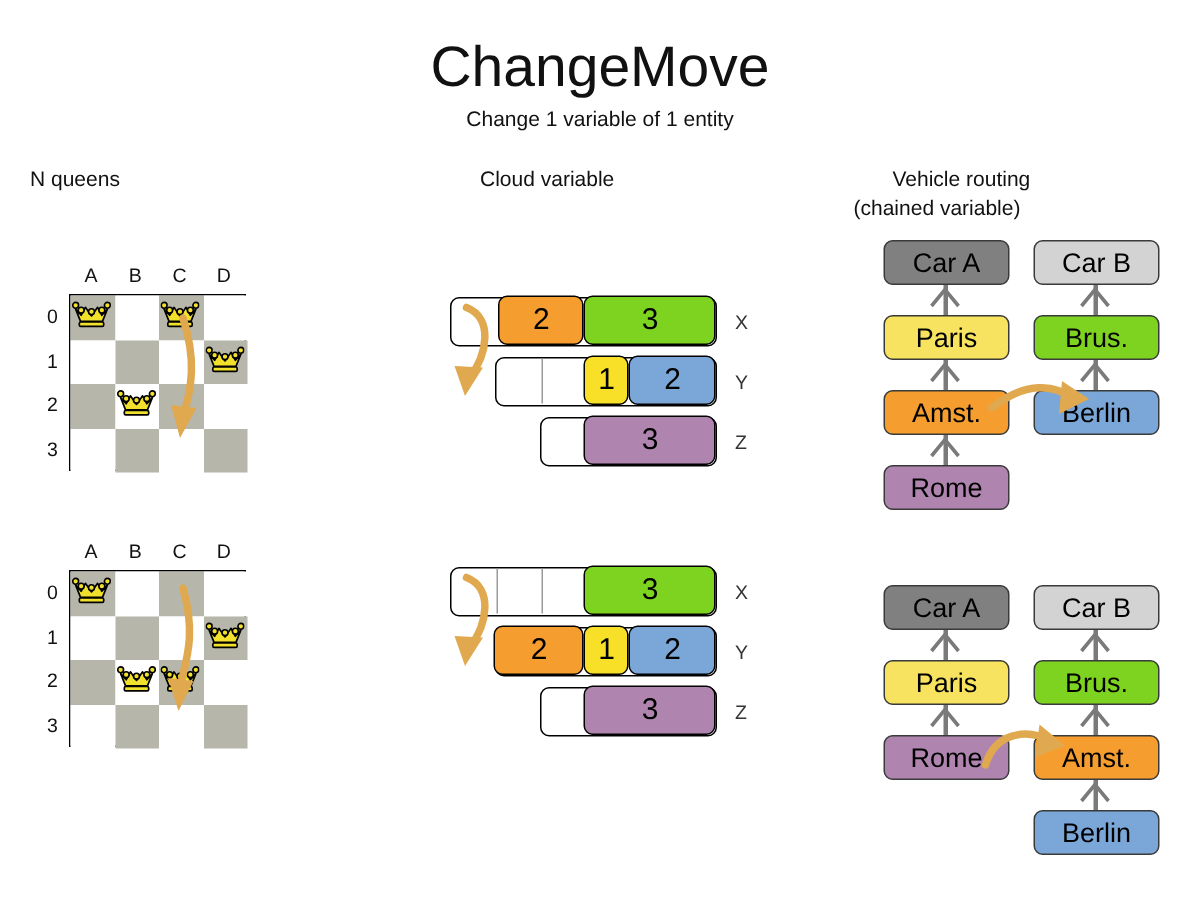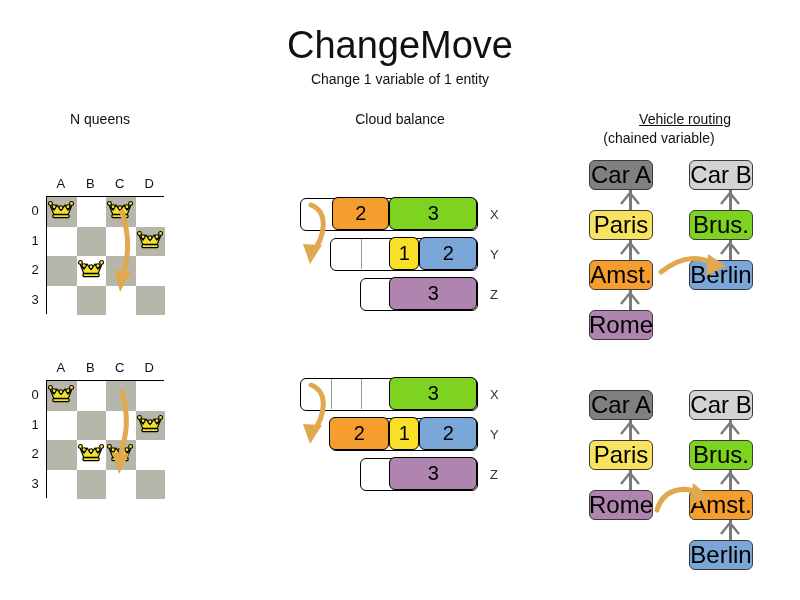--- a/index.html
+++ b/index.html
@@ -2,51 +2,51 @@
 <html><head>
 <meta charset="utf-8">
 <style>
   html,body{margin:0;padding:0;background:#fff;}
   body{width:800px;height:600px;position:relative;overflow:hidden;
        font-family:"Liberation Sans","DejaVu Sans",sans-serif;color:#000;}
   .abs{position:absolute;}
   
   #page-title{width:800px;text-align:center;top:22px;font-size:38px;line-height:46px;color:#111;}
   #page-subtitle{width:800px;text-align:center;top:70px;font-size:14px;line-height:18px;color:#111;}
-  .section-title{text-align:center;font-size:14px;line-height:19px;color:#111;}
+  .section-title{font-size:14px;line-height:19px;color:#111;}
   
   .board{position:absolute;width:118px;height:118px;border:1.5px solid #000;box-sizing:border-box;}
   .cell{position:absolute;width:29.5px;height:29.5px;box-sizing:border-box;}
   .cell.dark{background:#b6b6ab;}
   .cell.light{background:#ffffff;}
   .file-lab{position:absolute;width:29.5px;text-align:center;font-size:13px;line-height:15px;color:#111;}
   .rank-lab{position:absolute;height:29.5px;width:14px;text-align:center;font-size:13px;line-height:29.5px;color:#111;}
   .queen{position:absolute;width:26px;height:26px;}
   
   .bar{position:absolute;height:33px;border:1.6px solid #000;border-radius:6px;box-sizing:border-box;background:#fff;}
   .seg{position:absolute;top:-1.6px;height:33px;border:1.6px solid #000;border-radius:6px;box-sizing:border-box;
        display:flex;align-items:center;justify-content:center;font-size:20px;color:#000;}
   .divider{position:absolute;top:0;width:1px;height:29.8px;background:#9a9a9a;}
   .bar-label{position:absolute;font-size:13px;line-height:16px;color:#333;}
   
-  .node{position:absolute;width:64px;height:30px;border:1.6px solid #3a3a3a;border-radius:6px;box-sizing:border-box;
-        display:flex;align-items:center;justify-content:center;font-size:24px;color:#000;}
+  .node{position:absolute;width:84px;height:30px;border:1.6px solid #3a3a3a;border-radius:6px;box-sizing:border-box;
+        display:flex;align-items:center;justify-content:center;font-size:18px;color:#000;}
   .edge{position:absolute;width:3px;background:#7a7a7a;}
   
   svg.ovl{position:absolute;left:0;top:0;width:800px;height:600px;pointer-events:none;}
 </style>
 </head>
 <body>
 
 <div class="abs" id="page-title">ChangeMove</div>
 <div class="abs" id="page-subtitle">Change 1 variable of 1 entity</div>
 
 <div class="abs section-title" style="left:20px;top:110px;width:160px;">N queens</div>
-<div class="abs section-title" style="left:320px;top:110px;width:160px;">Cloud balance</div>
-<div class="abs section-title" style="left:595px;top:110px;width:180px;text-decoration:underline;">Vehicle routing</div>
+<div class="abs section-title" style="left:320px;top:110px;width:160px;">Cloud variable</div>
+<div class="abs section-title" style="left:595px;top:110px;width:180px;">Vehicle routing</div>
 <div class="abs section-title" style="left:569px;top:129px;width:180px;">(chained variable)</div>
 
 <div class="abs" id="nq-before" style="left: 28px; top: 176px; width: 150px; height: 150px;">
     <div class="file-lab" style="left: 18px; top: 0px;">A</div>
     <div class="file-lab" style="left: 47.5px; top: 0px;">B</div>
     <div class="file-lab" style="left: 77px; top: 0px;">C</div>
     <div class="file-lab" style="left: 106.5px; top: 0px;">D</div>
     <div class="rank-lab" style="left: 0px; top: 20px;">0</div>
     <div class="rank-lab" style="left: 0px; top: 49.5px;">1</div>
     <div class="rank-lab" style="left: 0px; top: 79px;">2</div>

